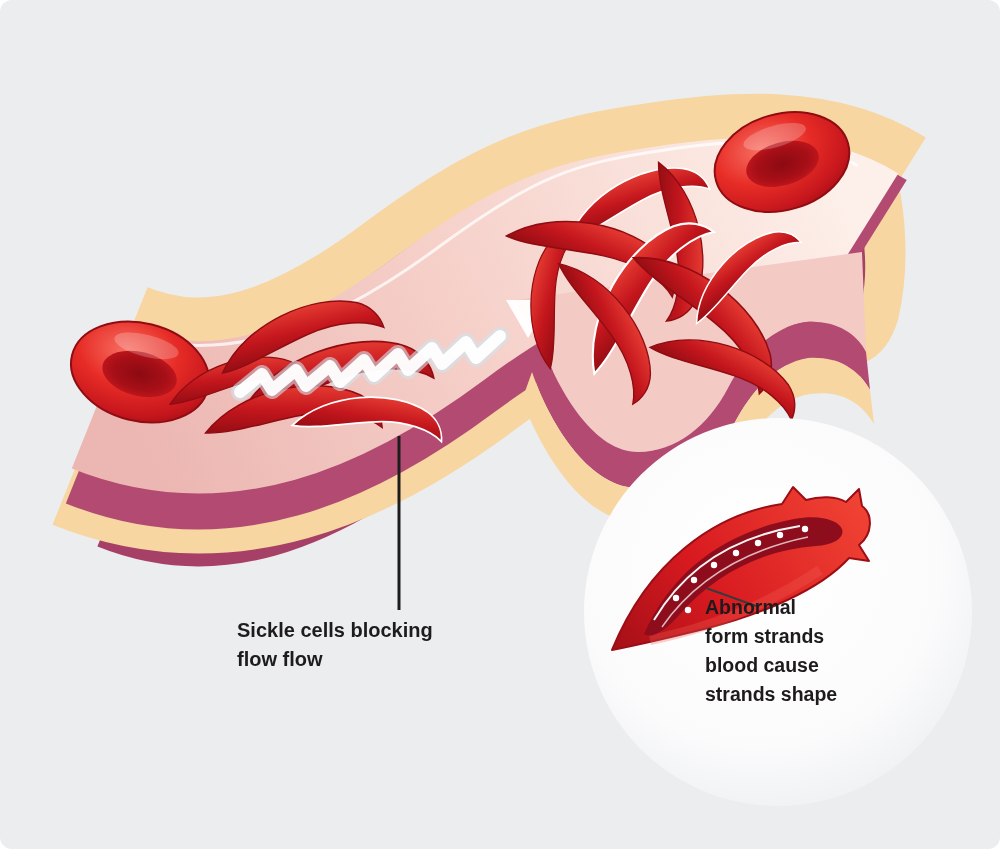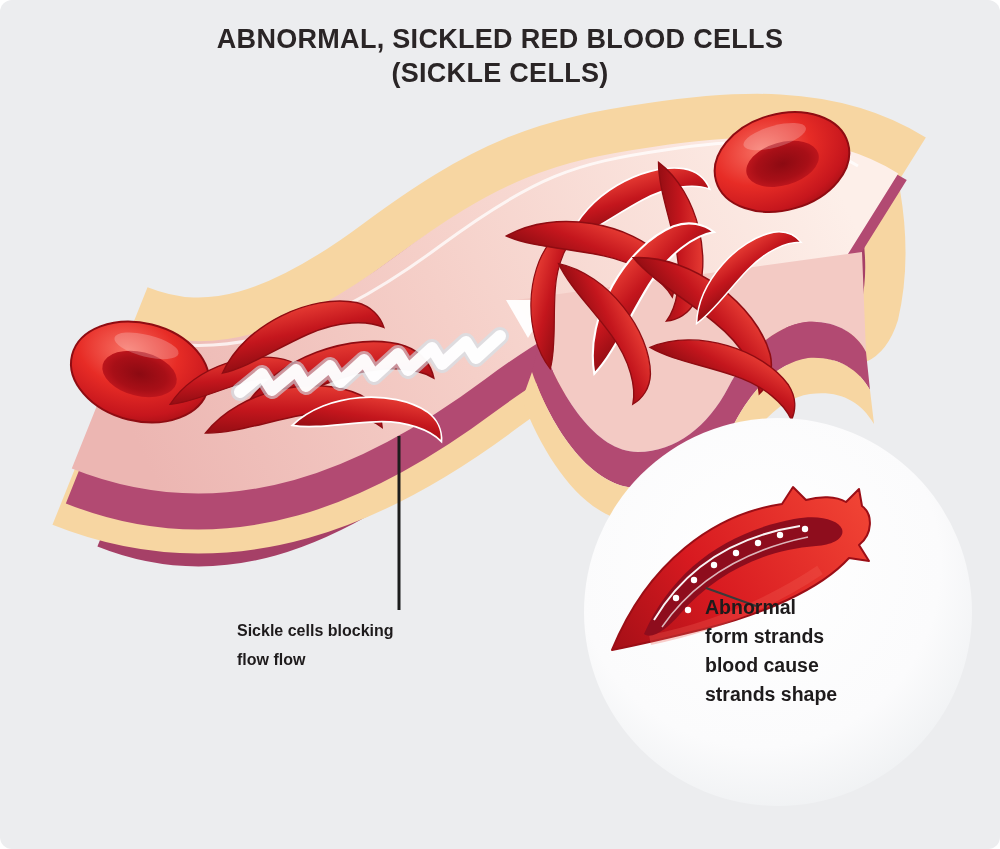--- a/index.html
+++ b/index.html
@@ -11,32 +11,28 @@
   .stage svg{position:absolute;left:0;top:0;}
   .title{
     position:absolute;top:22px;left:0;width:100%;
     text-align:center;font-weight:bold;font-size:27px;line-height:34px;
     letter-spacing:.3px;color:#2a2526;
   }
   .title div{display:block;}
   .callout-label{
     position:absolute;text-align:left;font-weight:bold;color:#1e1b1c;
   }
-  #blocking-label{left:237px;top:616px;width:320px;font-size:16px;line-height:29px;}
+  #blocking-label{left:237px;top:616px;width:320px;font-size:20px;line-height:29px;}
   #inset-label{left:705px;top:593px;width:230px;font-size:19.5px;line-height:29px;}
 </style>
 </head>
 <body>
 
 <div class="stage">
 
-  <div class="title">
-    <div>ABNORMAL, SICKLED RED BLOOD CELLS</div>
-    <div>(SICKLE CELLS)</div>
-  </div>
 
   <svg width="1000" height="849" viewBox="0 0 1000 849">
     <defs>
       <linearGradient id="lumenGrad" gradientUnits="userSpaceOnUse" x1="150" y1="470" x2="820" y2="150">
         <stop offset="0" stop-color="#ecb6b2"></stop>
         <stop offset="0.45" stop-color="#f5cfc8"></stop>
         <stop offset="1" stop-color="#fdefe9"></stop>
       </linearGradient>
       <radialGradient id="rbcBody" cx="0.38" cy="0.32" r="0.8">
         <stop offset="0" stop-color="#f77164"></stop>

